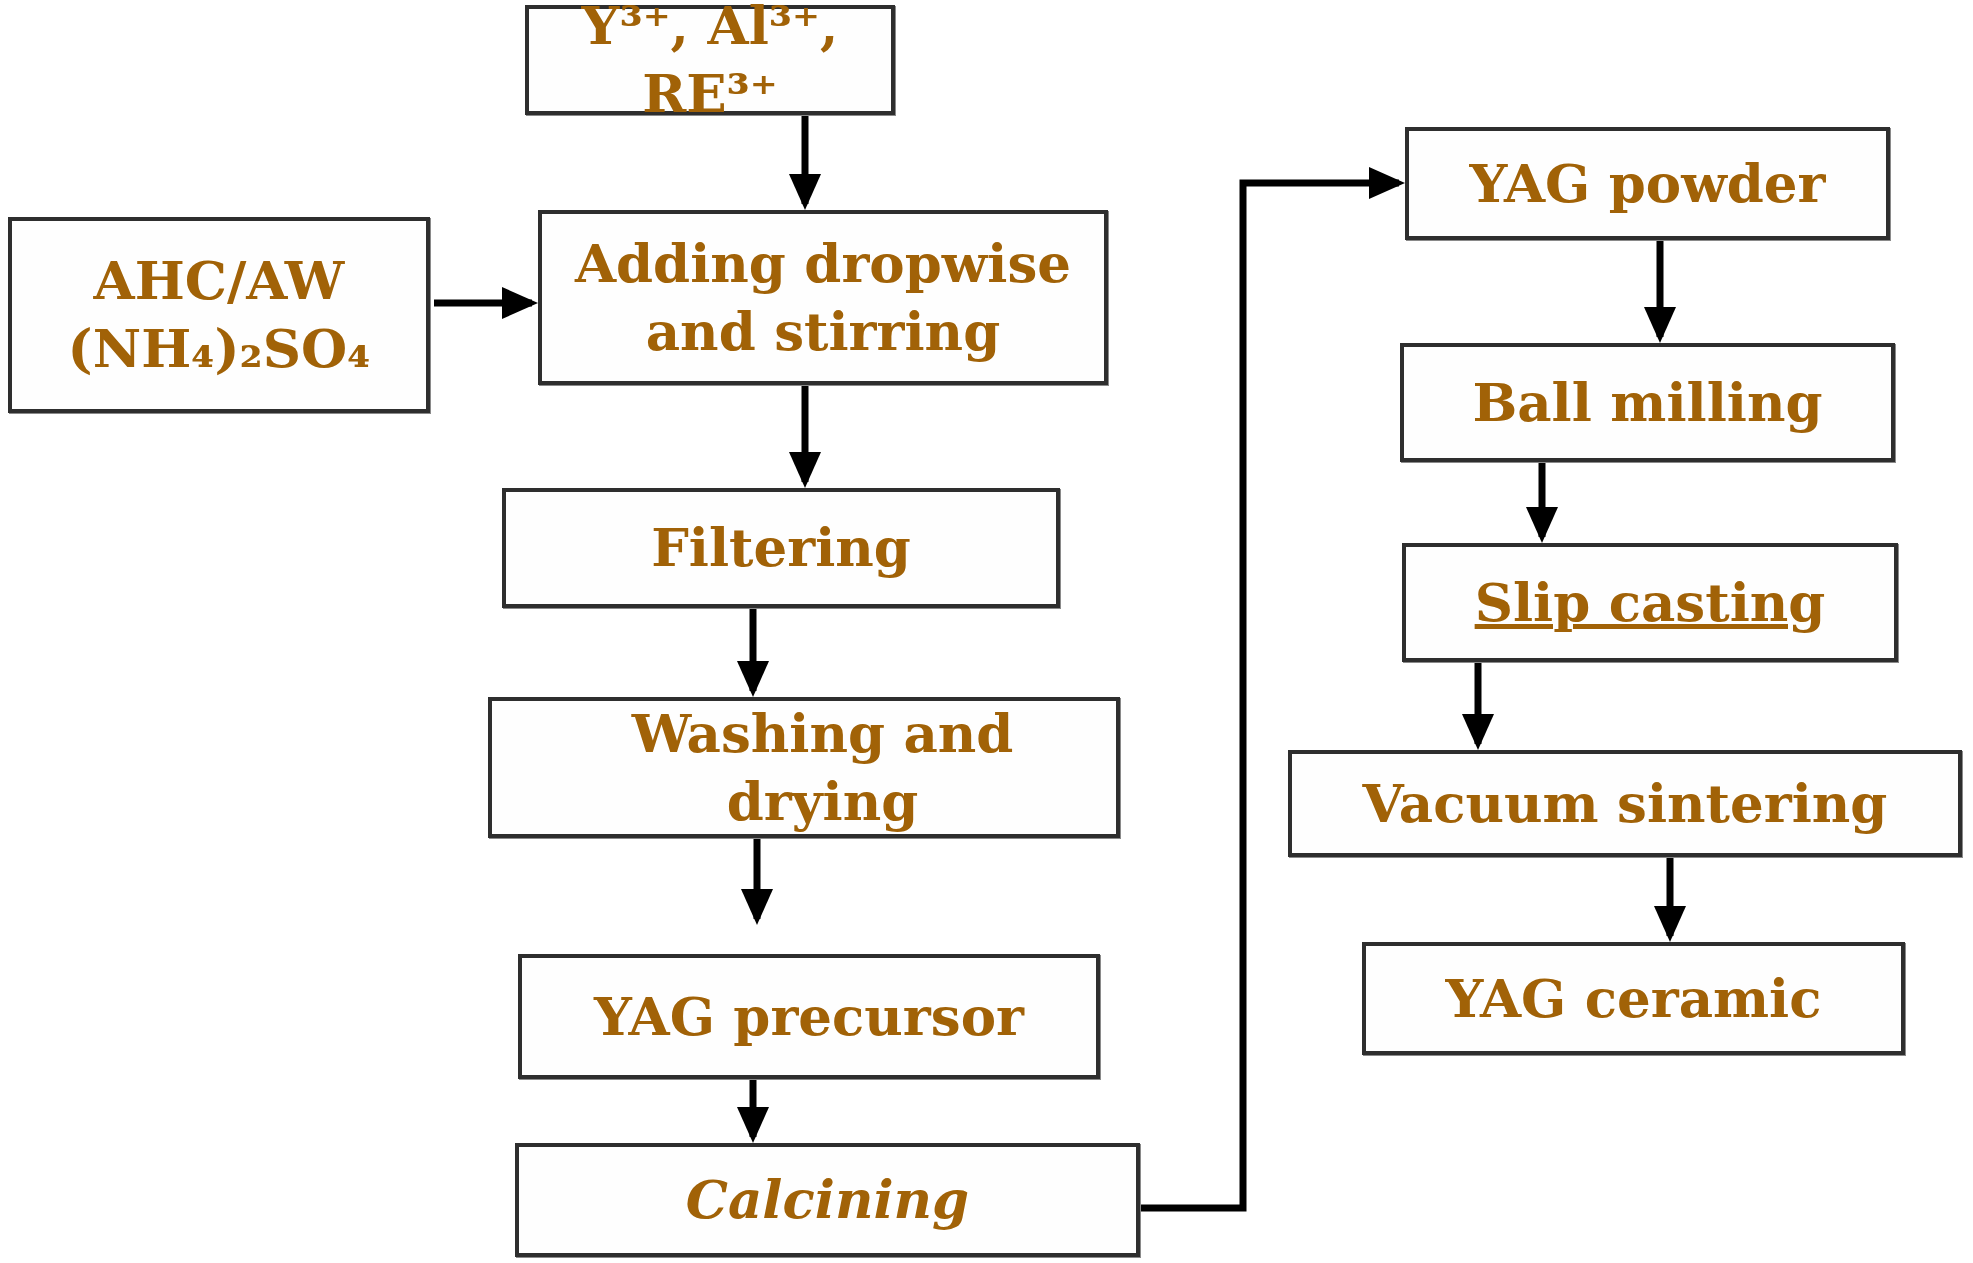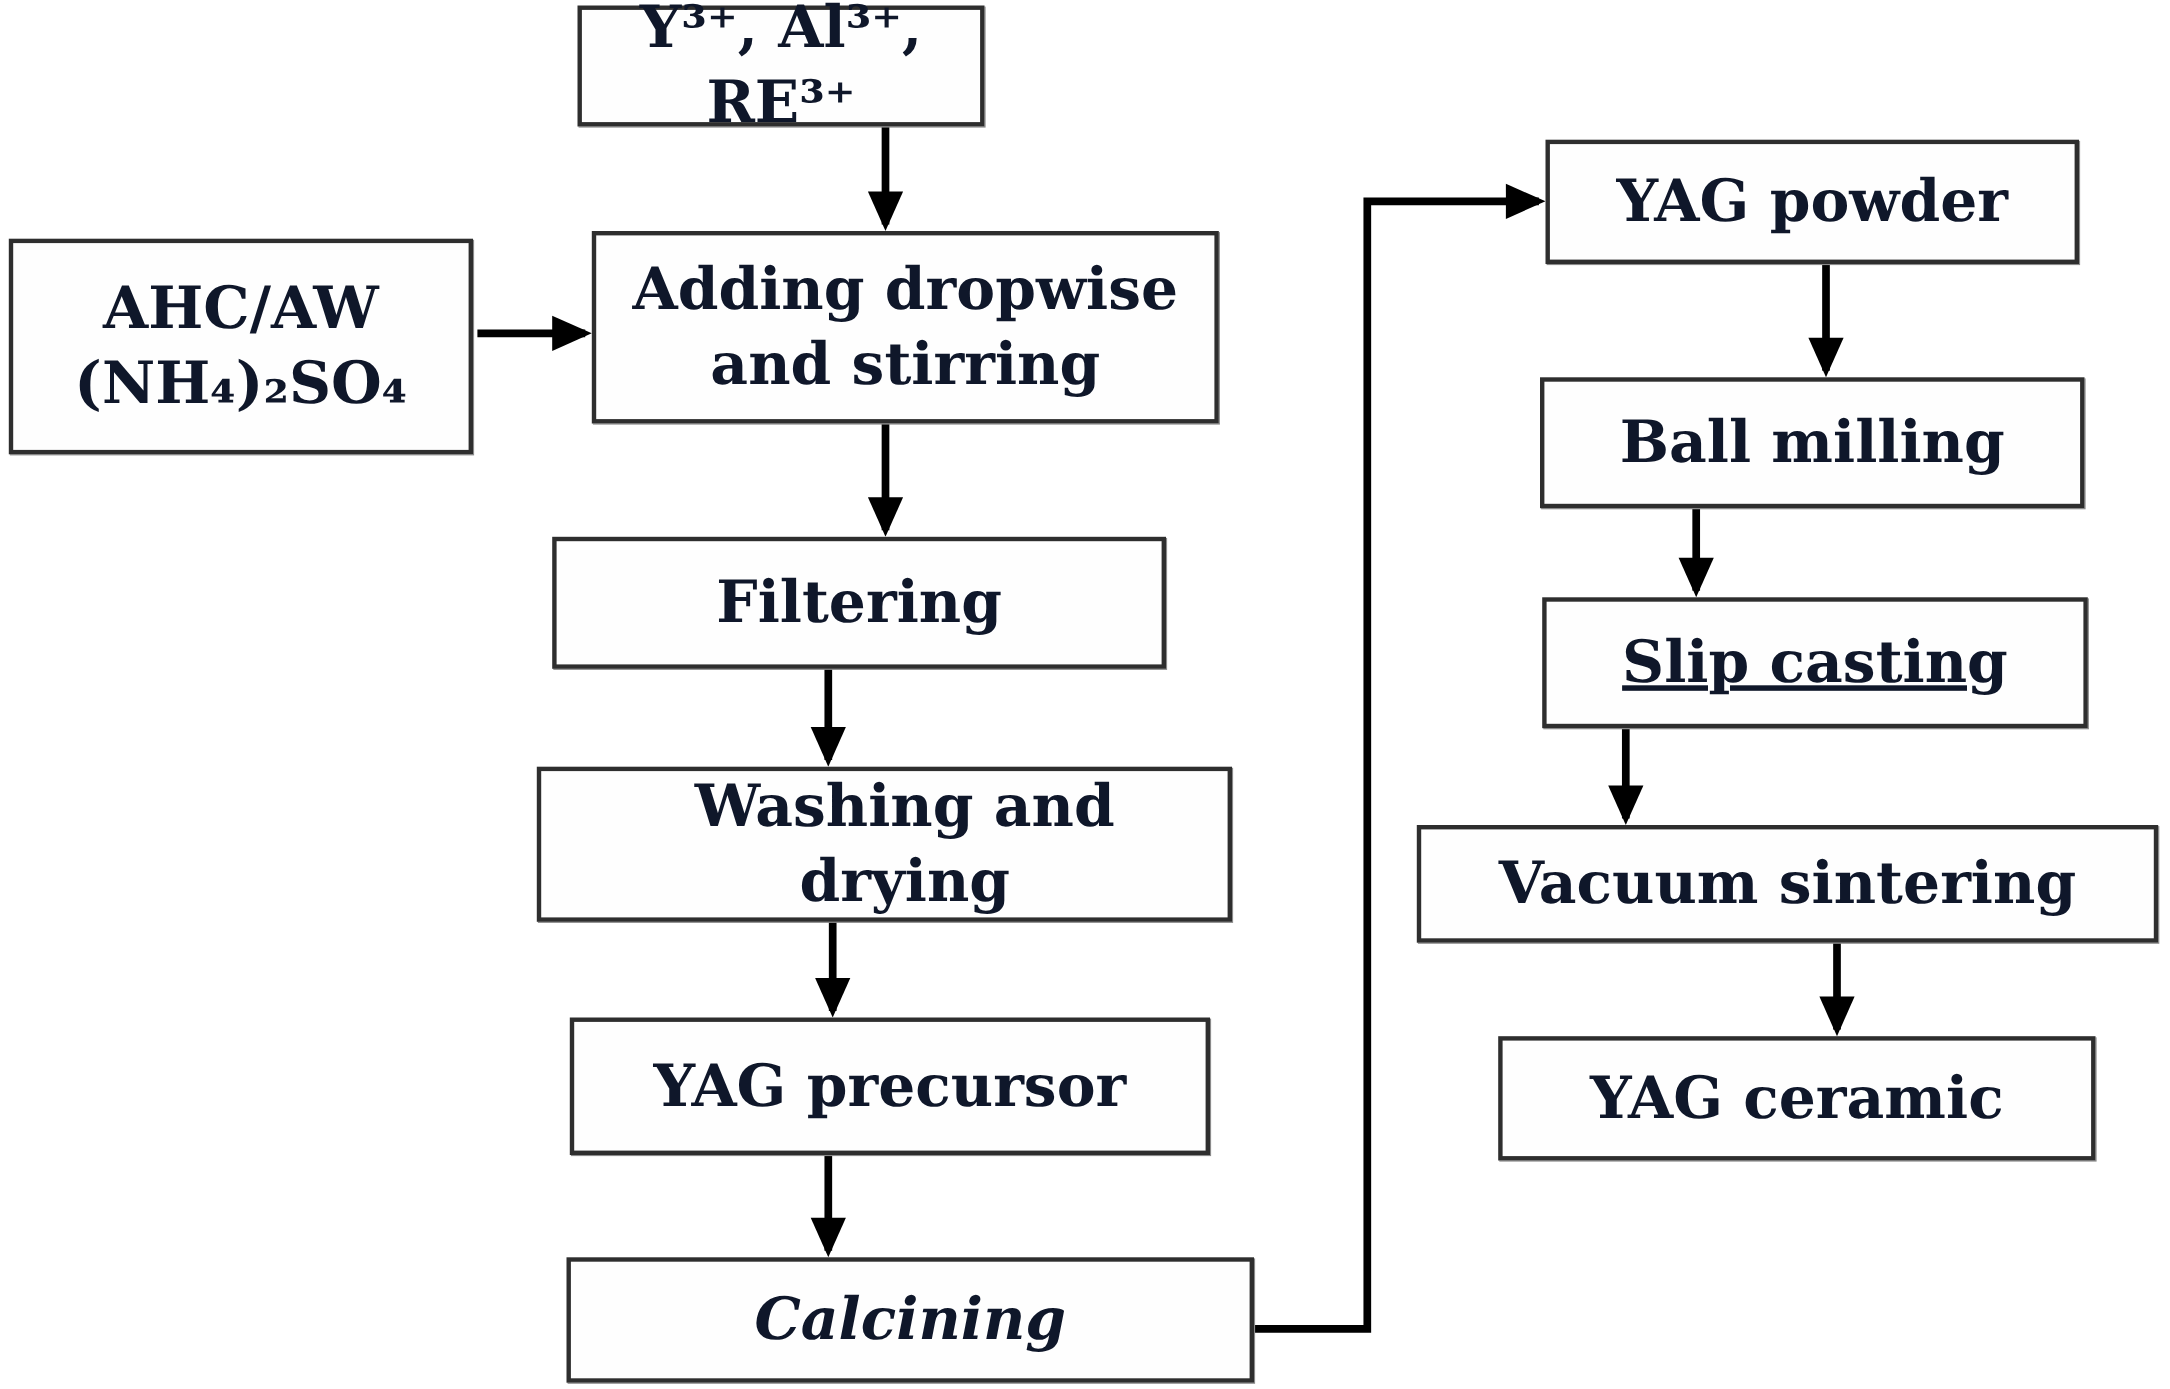--- a/index.html
+++ b/index.html
@@ -24,37 +24,37 @@
   }
   .node {
     position: absolute;
     box-sizing: border-box;
     border: 4px solid #2e2e2e;
     background: #fefefe;
     display: flex;
     align-items: center;
     justify-content: center;
     text-align: center;
-    color: #0f172a;
+    color: #a16207;
     font-weight: 600;
     font-size: 53px;
     line-height: 1.28;
     box-shadow: 1px 1px 0 #8a8a8a;
   }
   .node .label {
     white-space: pre-line;
     padding: 0 8px;
   }
   
   #node-ions        { left: 525px;  top: 5px;    width: 370px; height: 110px; }
   #node-precipitant { left: 8px;    top: 217px;  width: 422px; height: 196px; }
   #node-adding      { left: 538px;  top: 210px;  width: 570px; height: 175px; }
   #node-filtering   { left: 502px;  top: 488px;  width: 558px; height: 120px; }
   #node-washing     { left: 488px;  top: 697px;  width: 632px; height: 141px; padding-left: 37px; }
-  #node-precursor   { left: 518px;  top: 925px;  width: 582px; height: 125px; }
+  #node-precursor   { left: 518px;  top: 954px;  width: 582px; height: 125px; }
   #node-calcining   { left: 515px;  top: 1143px; width: 625px; height: 114px; font-style: italic; }
   #node-powder      { left: 1405px; top: 127px;  width: 485px; height: 113px; }
   #node-ball-milling{ left: 1400px; top: 343px;  width: 495px; height: 119px; }
   #node-slip-casting{ left: 1402px; top: 543px;  width: 496px; height: 119px; text-decoration: underline; }
   #node-sintering   { left: 1288px; top: 750px;  width: 674px; height: 107px; }
   #node-ceramic     { left: 1362px; top: 942px;  width: 543px; height: 113px; }
 
   .edge {
     stroke: #000000;
     stroke-width: 7;

